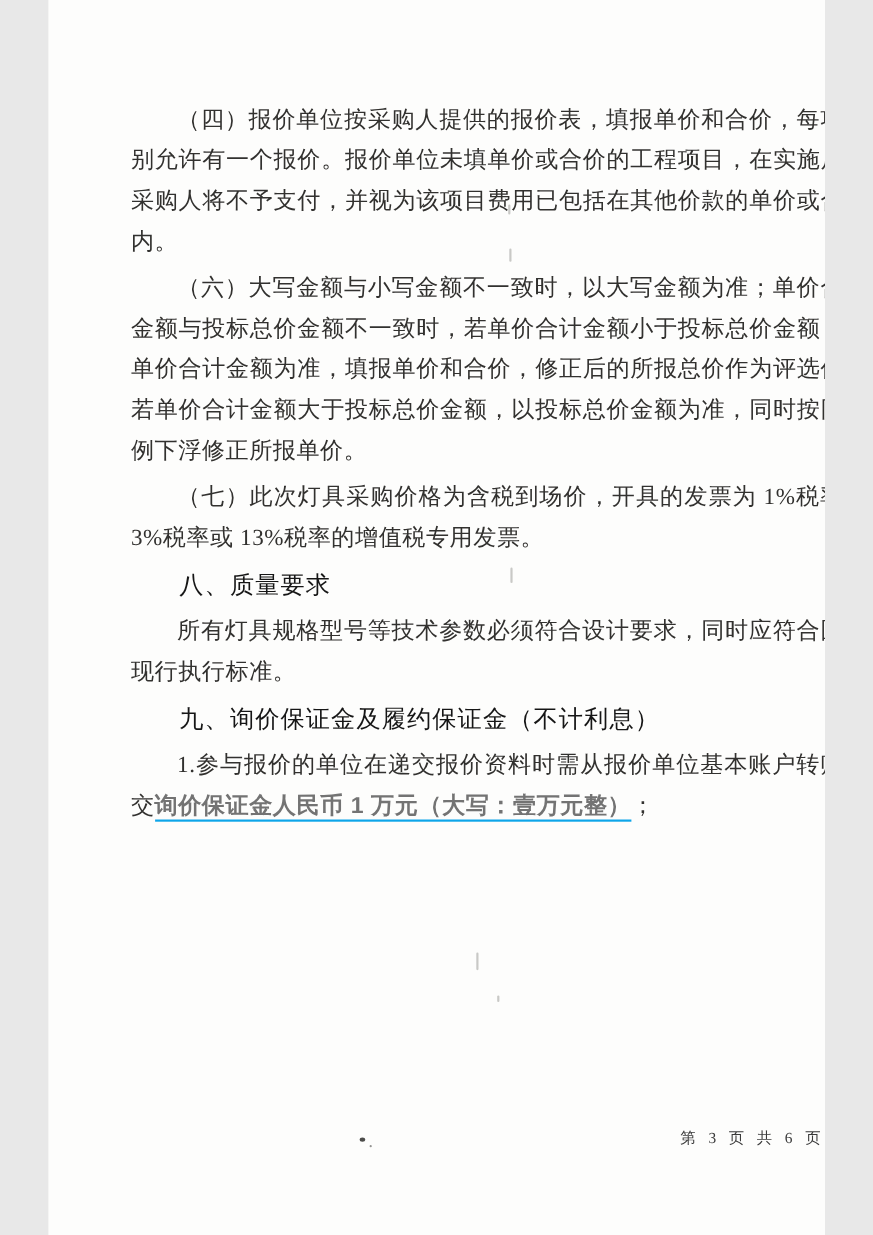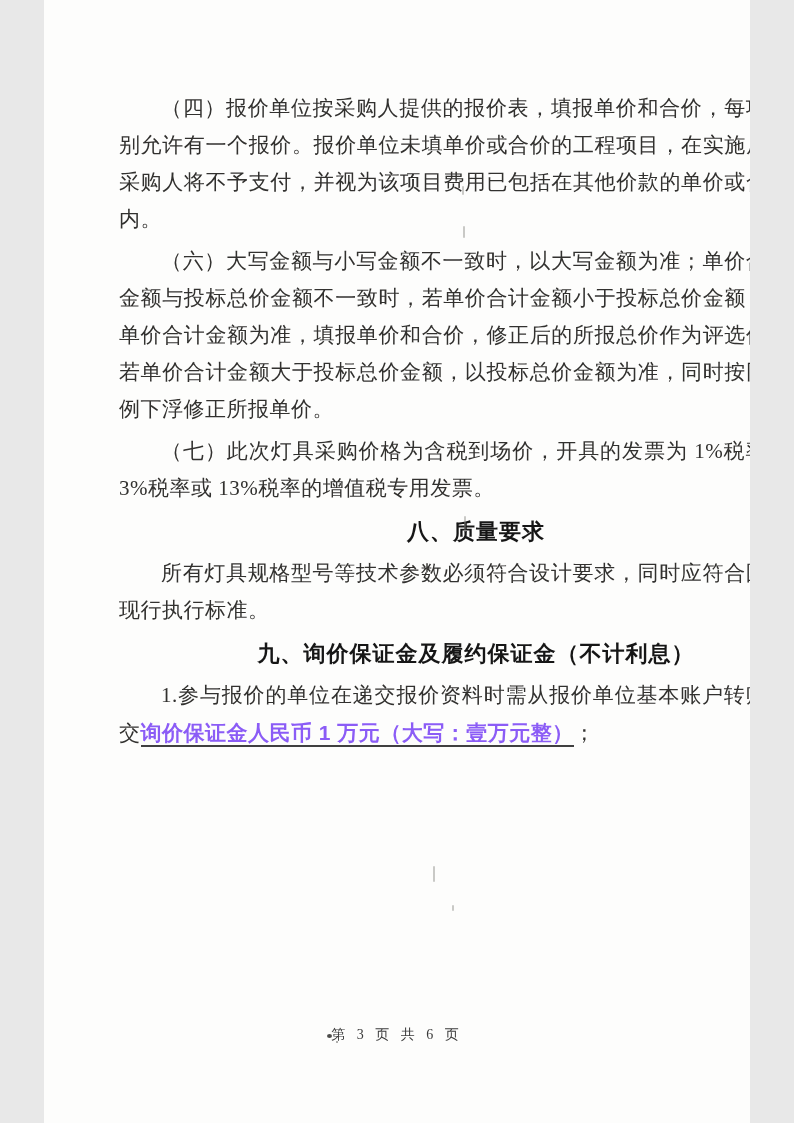--- a/index.html
+++ b/index.html
@@ -29,46 +29,46 @@
     color: #32312f;
   }
 
   .para {
     text-indent: 2em;
     margin-bottom: 5px;
   }
 
   .heading {
     font-family: "Liberation Sans", "DejaVu Sans", sans-serif;
-    font-weight: 700;
+    font-weight: 400;
     color: #161616;
     font-size: 22px;
     line-height: 40px;
     text-indent: 2em;
     letter-spacing: 1px;
     margin-bottom: 3px;
-    text-align: center;
+    text-align: left;
   }
 
   .sub-item { margin-bottom: 0; }
 
   .emphasis-underline {
     font-family: "Liberation Sans", "DejaVu Sans", sans-serif;
     font-weight: 700;
-    color: #8b5cf6;
-    border-bottom: 2px solid #404040;
+    color: #737373;
+    border-bottom: 2px solid #0ea5e9;
     padding-bottom: 1px;
   }
 
   .footer {
     position: absolute;
     left: 0;
     top: 1026px;
     width: 100%;
-    text-align: center;
+    text-align: right;
     font-size: 14px;
     letter-spacing: 4px;
     color: #3a3a3a;
   }
 
   
   .speck {
     position: absolute;
     background: #8a8a86;
     opacity: 0.45;

